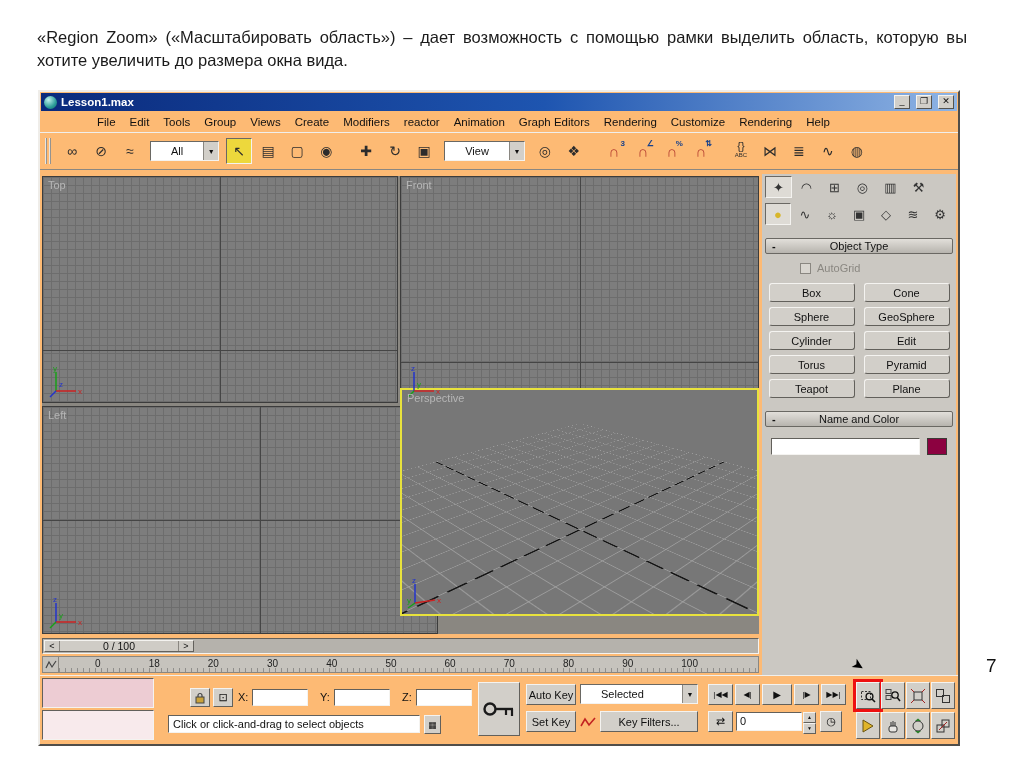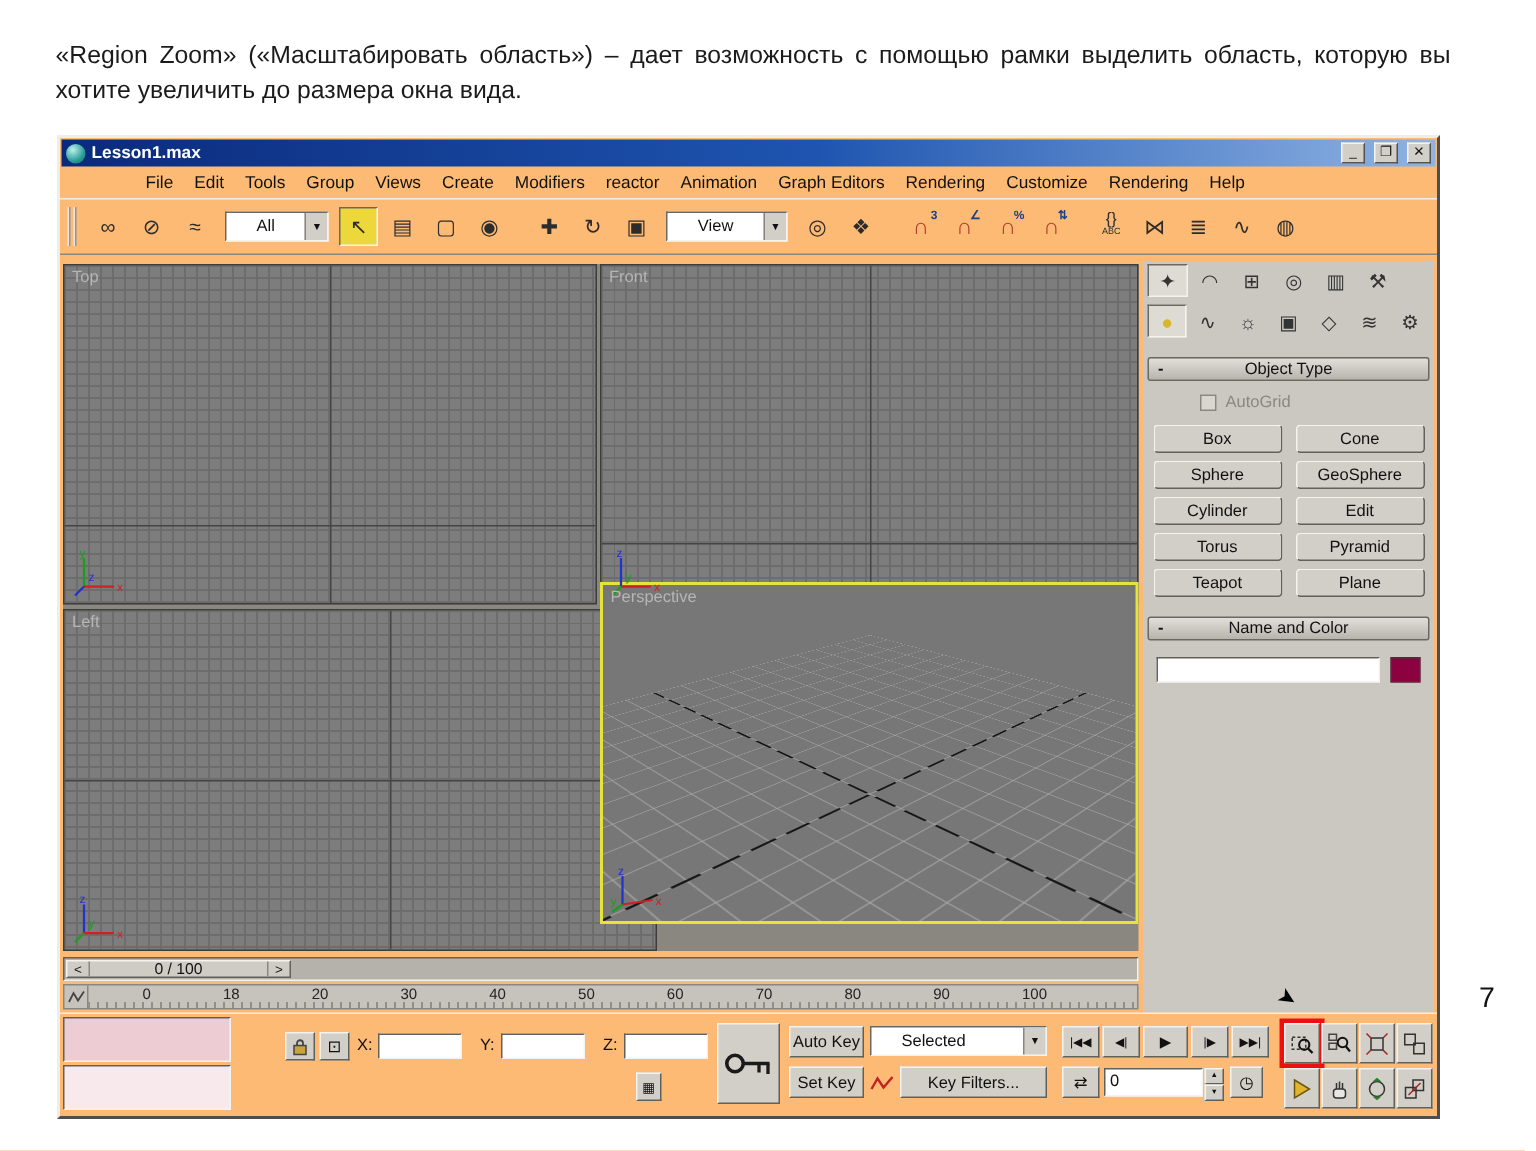--- a/index.html
+++ b/index.html
@@ -363,20 +363,21 @@
       </span>
       <span class="sb raised sb-btn" style="left:173px;top:12px;width:20px;height:19px;">⊡</span>
 
       <span class="sb lbl" style="left:198px;top:15px;">X:</span>
       <input class="sb field" style="left: 212px; top: 13px; width: 56px;">
       <span class="sb lbl" style="left:280px;top:15px;">Y:</span>
       <input class="sb field" style="left: 294px; top: 13px; width: 56px;">
       <span class="sb lbl" style="left:362px;top:15px;">Z:</span>
       <input class="sb field" style="left: 376px; top: 13px; width: 56px;">
 
+      <div class="sb sunken prompt" style="left:128px;top:39px;width:252px;height:18px;">Click or click-and-drag to select objects</div>
       <span class="sb raised sb-btn" style="left:384px;top:39px;width:17px;height:19px;font-size:9px;">▦</span>
 
       <span class="sb raised sb-btn" style="left:438px;top:6px;width:42px;height:54px;">
         <svg width="34" height="26" viewBox="0 0 34 26">
             <circle cx="8" cy="13" r="5.5" fill="none" stroke="#1a1a1a" stroke-width="2.4"></circle>
             <line x1="13.5" y1="13" x2="31" y2="13" stroke="#1a1a1a" stroke-width="2.4"></line>
             <line x1="24" y1="13" x2="24" y2="19" stroke="#1a1a1a" stroke-width="2.2"></line>
             <line x1="30" y1="13" x2="30" y2="20" stroke="#1a1a1a" stroke-width="2.2"></line>
           </svg>
       </span>

